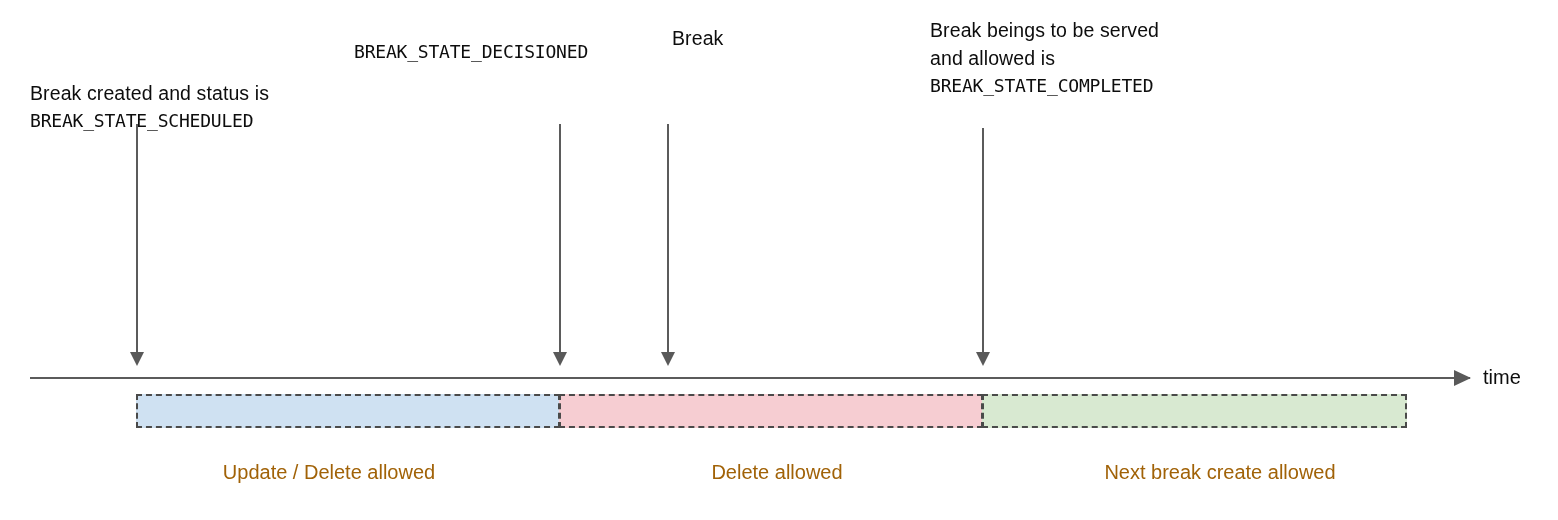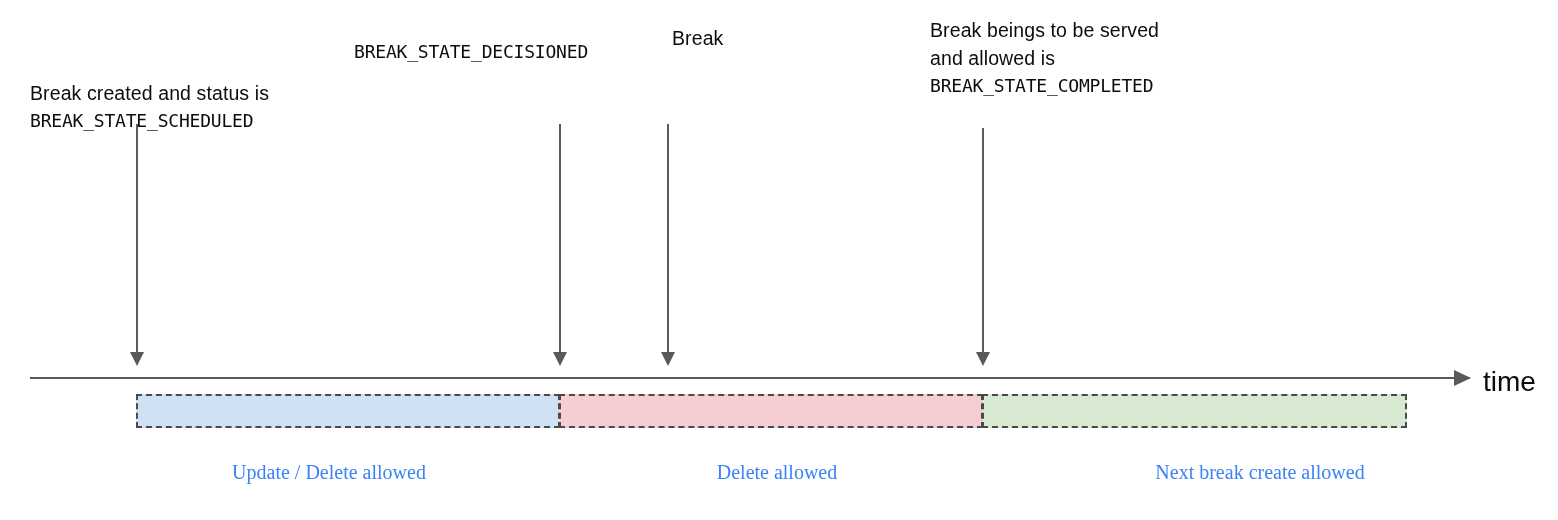--- a/index.html
+++ b/index.html
@@ -77,45 +77,45 @@
     width: 0;
     height: 0;
     border-top: 8px solid transparent;
     border-bottom: 8px solid transparent;
     border-left: 17px solid #595959;
   }
   #axis-label {
     position: absolute;
     left: 1483px;
     top: 366px;
-    font-size: 28px;
+    font-size: 20px;
     color: #0d0d0d;
     font-family: "Liberation Sans", sans-serif;
   }
 
   
   .phase-bar {
     position: absolute;
     top: 394px;
     height: 34px;
     box-sizing: border-box;
     border: 2px dashed #4a4a4a;
   }
 
   
   .phase-caption {
     position: absolute;
     top: 458px;
     font-size: 20px;
     line-height: 28px;
-    color: #3b82f6;
+    color: #a16207;
     text-align: center;
     white-space: nowrap;
     transform: translateX(-50%);
-    font-family: Liberation Serif, serif;
+    font-family: Liberation Sans, sans-serif;
   }
 </style>
 </head>
 <body>
 
 <div id="canvas">
 
   <div id="annotations">
       <div class="annotation" style="left: 30px; top: 38px; margin-top: 41px;">
         <span class="line">Break created and status is</span>
@@ -153,16 +153,16 @@
   <div id="axis-line"></div>
   <div id="axis-arrow-head"></div>
   <div id="axis-label">time</div>
 
   <div id="phases">
       <div class="phase-bar" style="left: 136px; width: 424px; background: rgb(207, 225, 242);"></div>
       <div class="phase-caption" style="left: 329px;">Update / Delete allowed</div>
       <div class="phase-bar" style="left: 559px; width: 424px; background: rgb(246, 205, 210);"></div>
       <div class="phase-caption" style="left: 777px;">Delete allowed</div>
       <div class="phase-bar" style="left: 982px; width: 425px; background: rgb(216, 233, 209);"></div>
-      <div class="phase-caption" style="left: 1220px; margin-left: 40px;">Next break create allowed</div>
+      <div class="phase-caption" style="left: 1220px;">Next break create allowed</div>
     </div>
 
 </div>
 
 </body></html>

